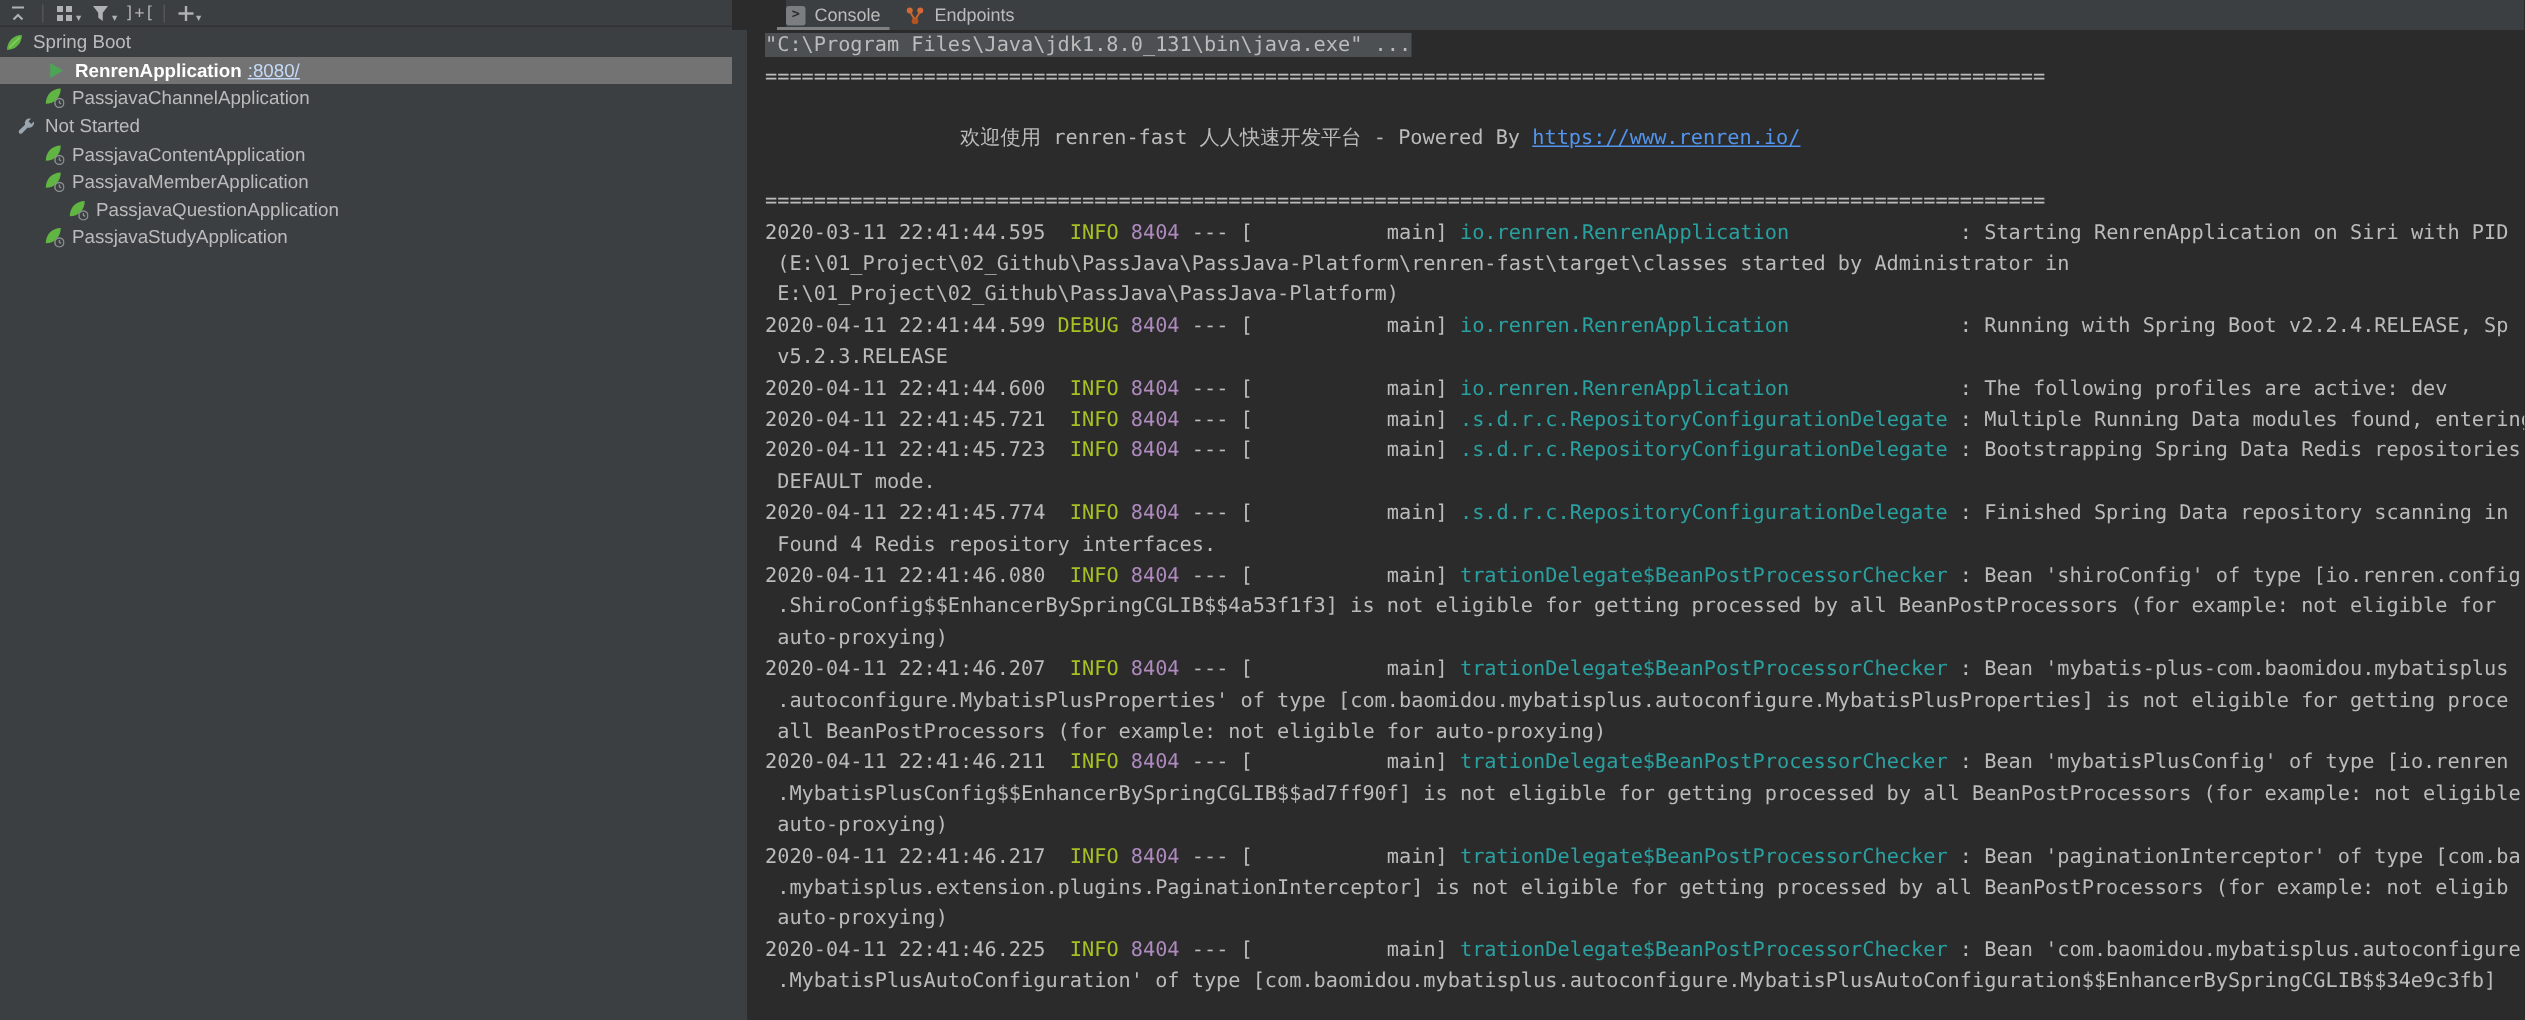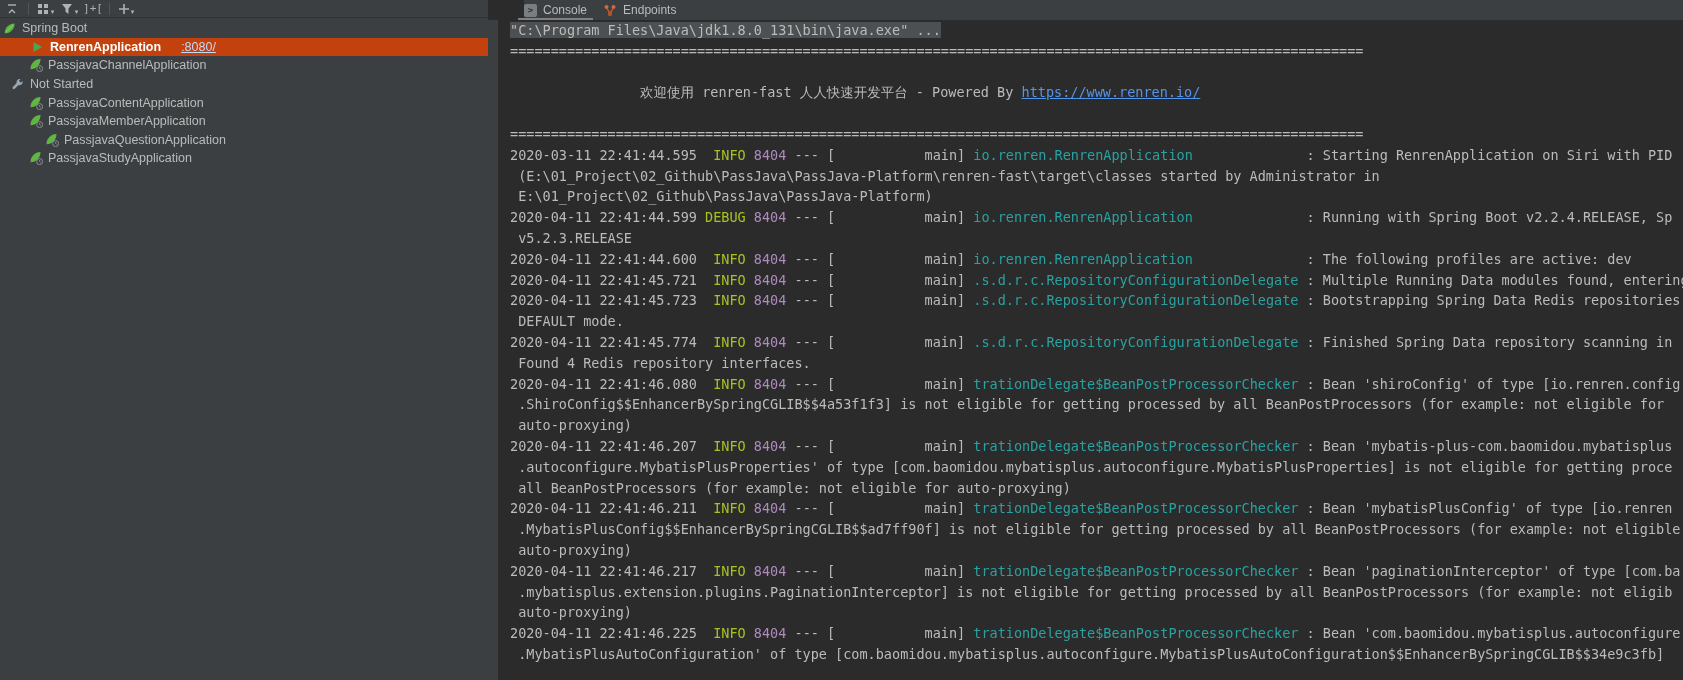--- a/index.html
+++ b/index.html
@@ -16,23 +16,23 @@
              width:20px; height:16px; cursor:default; }
   .tb-sep { width:1px; height:12px; background:#545454; margin:0 2px; }
   .tb-mono { font-family:"DejaVu Sans Mono", monospace; color:#afb1b3; font-size:11px; }
   .dd { font-size:7px; color:#afb1b3; margin-left:1px; transform:translateY(3px); }
 
   .tree { padding-top:1px; }
   .tree-row { height:18.6px; display:flex; align-items:center; white-space:nowrap;
               cursor:default; }
   .tree-row .ticon { display:inline-flex; width:15px; height:14px; margin-right:5px;
                      align-items:center; justify-content:center; flex:0 0 auto; }
-  .row-selected { background:#c2410c; }
+  .row-selected { background:#737373; }
   .row-selected .app-name { color:#ffffff; font-weight:bold; }
-  .port-link { color:#c4d9f7; text-decoration:underline; margin-left:20px; }
+  .port-link { color:#c4d9f7; text-decoration:underline; margin-left:4px; }
 
   
   .console-panel { position:absolute; left:488px; top:0; width:1195px; height:680px;
                    background:#2b2b2b; }
   .tab-bar { position:relative; height:20px; background:#3c3f41; display:flex;
              align-items:center; }
   .tab-bar-dark { position:absolute; left:0; top:0; width:36px; height:20px; background:#2b2b2b; }
   .tab { position:relative; display:flex; align-items:center; gap:6px; height:20px;
          padding:0 8px; color:#bbbbbb; font-size:12px; cursor:default; }
   .tab.first { margin-left:28px; }

